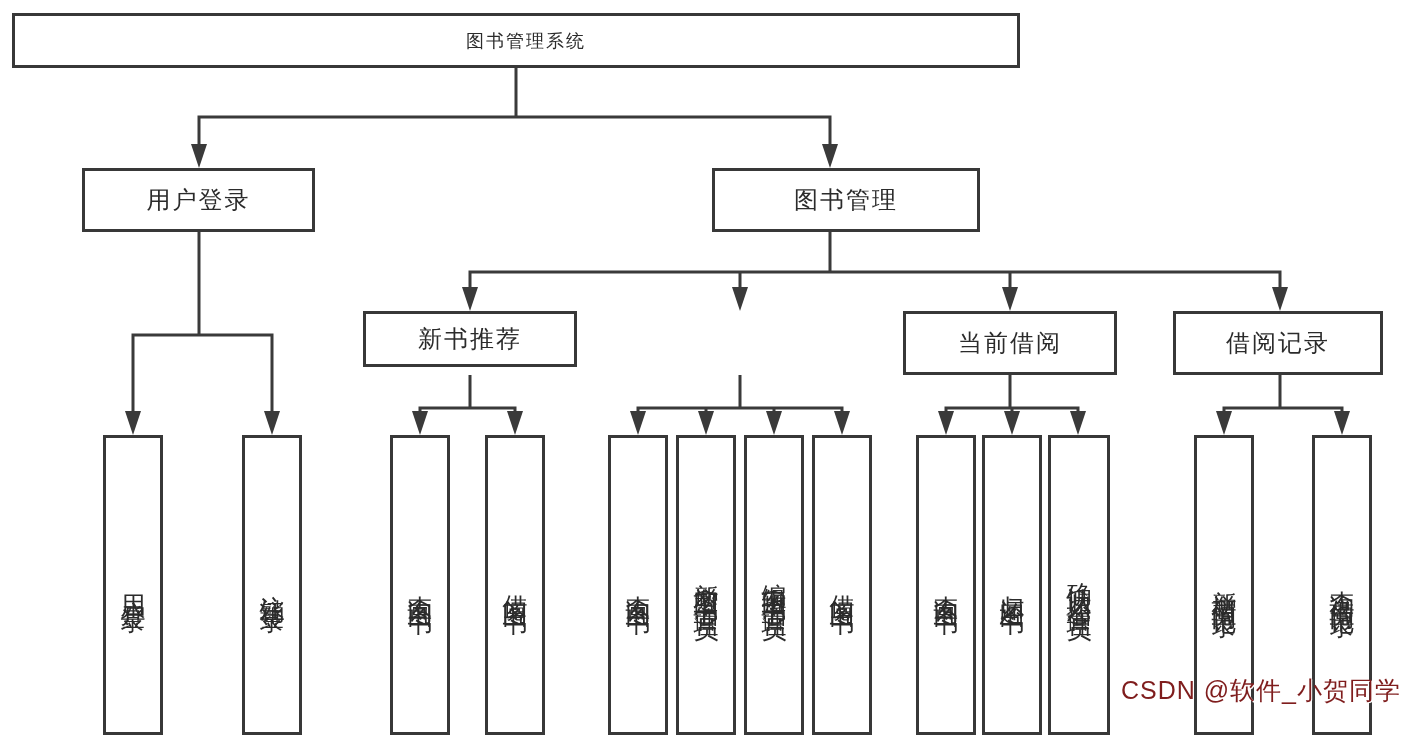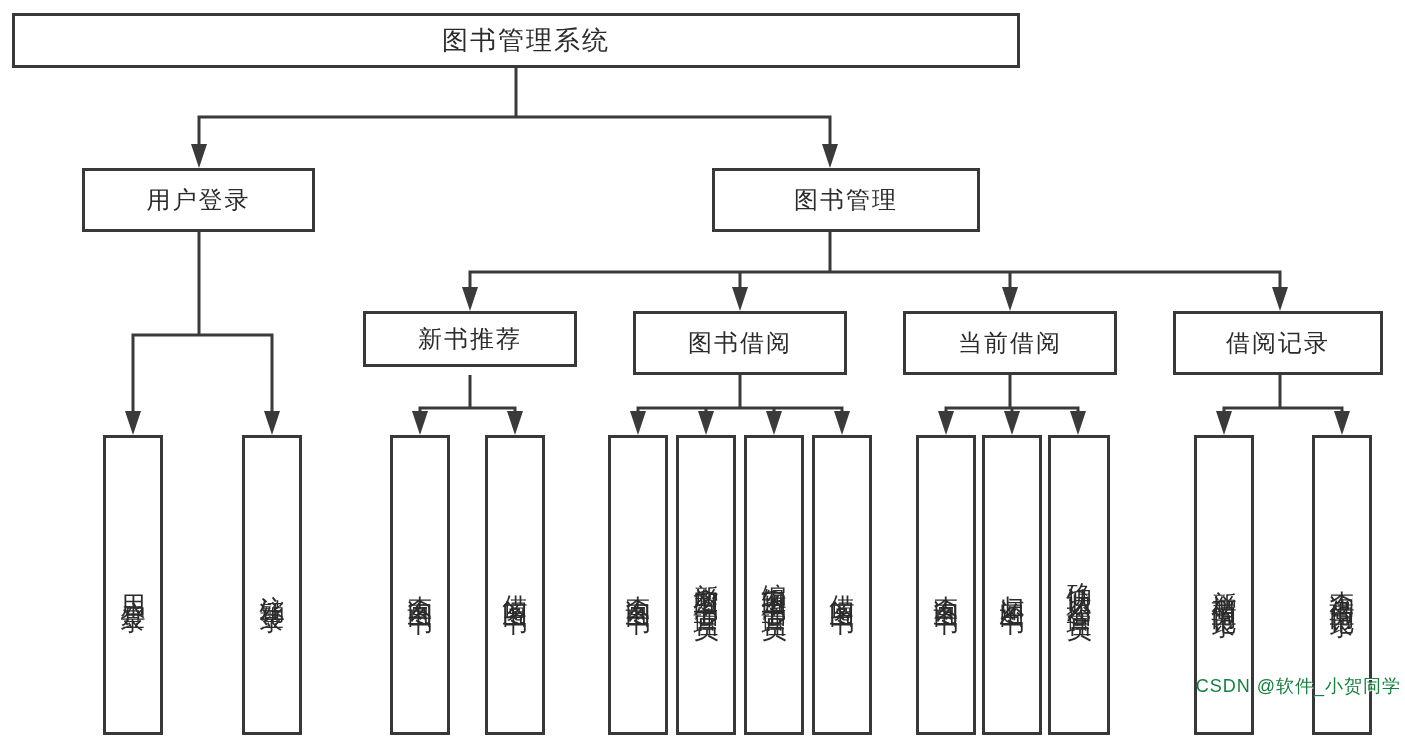--- a/index.html
+++ b/index.html
@@ -16,32 +16,32 @@
   #edges {
     position: absolute; left: 0; top: 0; z-index: 0;
     pointer-events: none;
   }
   .box {
     position: absolute; background: #ffffff;
     border: 3px solid #383838; color: #2b2b2b;
     display: flex; align-items: center; justify-content: center;
     z-index: 1; letter-spacing: 2px;
   }
-  .root  { font-size: 26px; padding-left: 20px; }
+  .root  { font-size: 18px; padding-left: 20px; }
   .lvl   { font-size: 24px; }
   .leaf  { z-index: 1; }
   .vlabel {
     writing-mode: vertical-rl; text-orientation: mixed;
     line-height: 1.08; letter-spacing: 5px;
     font-size: 25px; color: #2b2b2b;
     max-height: 288px;
   }
   .watermark {
     position: absolute; right: 4px; top: 674px; z-index: 3;
-    font-size: 18px; color: #15803d; letter-spacing: 1px;
+    font-size: 25px; color: #7f1d1d; letter-spacing: 1px;
     text-shadow: 1px 1px 0 #ffffff;
     white-space: nowrap;
   }
 </style>
 </head>
 <body>
 
 <div id="canvas">
 
   <svg id="edges" width="1405" height="747" viewBox="0 0 1405 747">
@@ -83,21 +83,20 @@
       <polygon points="1334,411 1350,411 1342,435"></polygon>
     </g>
   </svg>
 
   <div class="box root" style="left:12px; top:13px; width:1008px; height:55px;">图书管理系统</div>
 
   <div class="box lvl" style="left:82px; top:168px; width:233px; height:64px;">用户登录</div>
   <div class="box lvl" style="left:712px; top:168px; width:268px; height:64px;">图书管理</div>
 
   <div class="box lvl" style="left:363px; top:311px; width:214px; height:56px;">新书推荐</div>
-  <div class="box lvl" style="left:633px; top:311px; width:214px; height:64px;">图书借阅</div>
   <div class="box lvl" style="left:903px; top:311px; width:214px; height:64px;">当前借阅</div>
   <div class="box lvl" style="left:1173px; top:311px; width:210px; height:64px;">借阅记录</div>
 
   <div class="box leaf" style="left:103px; top:435px; width:60px; height:300px;">
     <span class="vlabel">用户登录</span>
   </div>
   <div class="box leaf" style="left:242px; top:435px; width:60px; height:300px;">
     <span class="vlabel">注销登录</span>
   </div>
 

